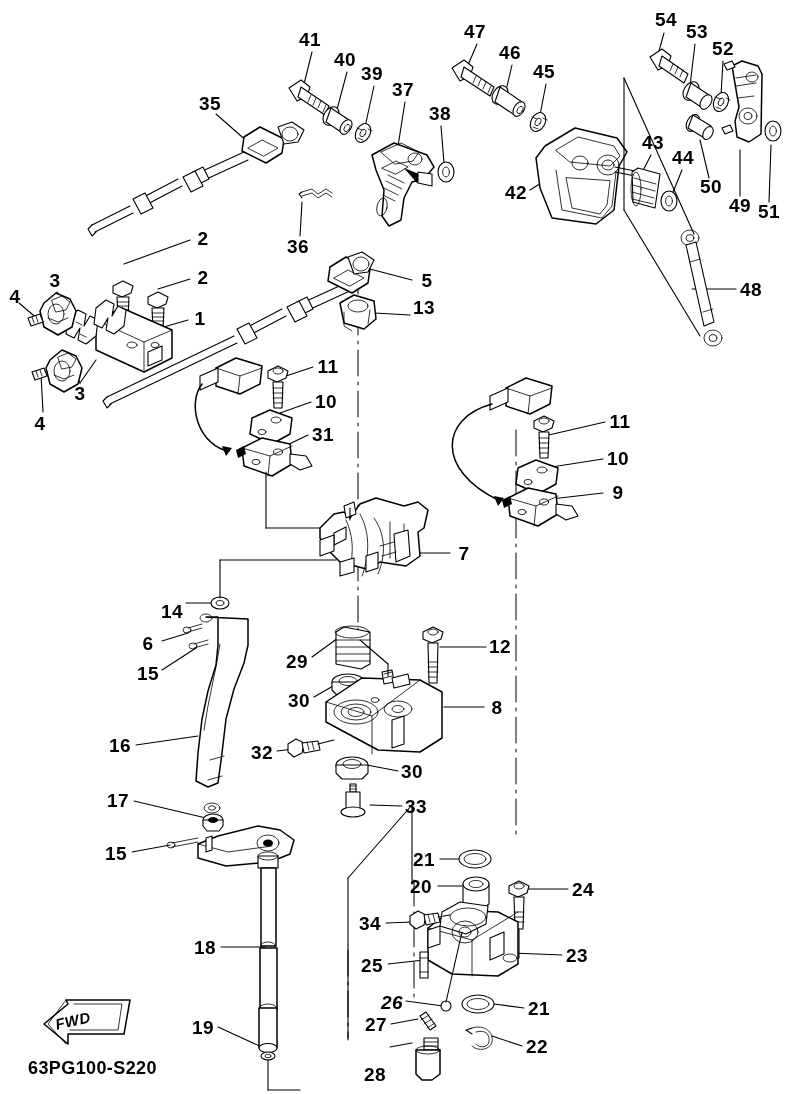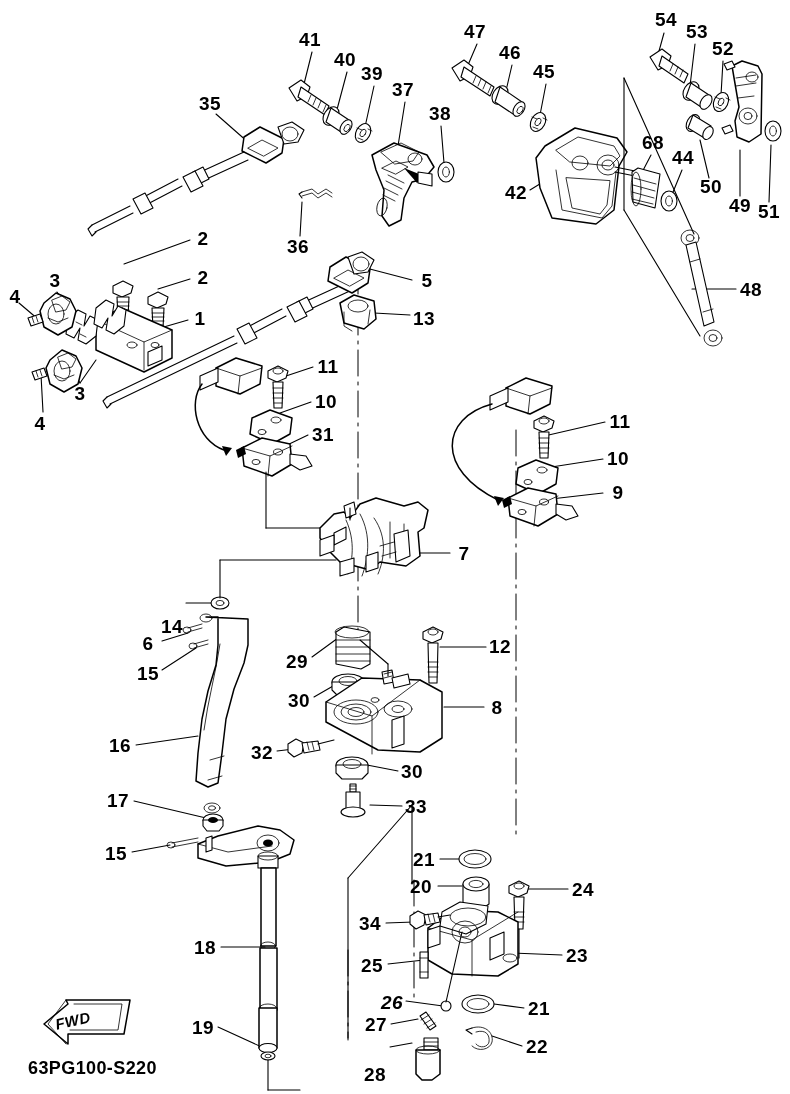--- a/index.html
+++ b/index.html
@@ -641,46 +641,46 @@
       <div class="callout" style="left: 345px; top: 59px;">40</div>
       <div class="callout" style="left: 372px; top: 73px;">39</div>
       <div class="callout" style="left: 403px; top: 89px;">37</div>
       <div class="callout" style="left: 440px; top: 113px;">38</div>
       <div class="callout" style="left: 475px; top: 31px;">47</div>
       <div class="callout" style="left: 510px; top: 52px;">46</div>
       <div class="callout" style="left: 544px; top: 71px;">45</div>
       <div class="callout" style="left: 666px; top: 19px;">54</div>
       <div class="callout" style="left: 697px; top: 31px;">53</div>
       <div class="callout" style="left: 723px; top: 48px;">52</div>
-      <div class="callout" style="left: 653px; top: 142px;">68</div>
+      <div class="callout" style="left: 653px; top: 142px;">43</div>
       <div class="callout" style="left: 683px; top: 157px;">44</div>
       <div class="callout" style="left: 711px; top: 186px;">50</div>
       <div class="callout" style="left: 740px; top: 205px;">49</div>
       <div class="callout" style="left: 769px; top: 211px;">51</div>
       <div class="callout" style="left: 516px; top: 192px;">42</div>
       <div class="callout" style="left: 210px; top: 103px; text-align: right;">35</div>
       <div class="callout" style="left: 298px; top: 246px;">36</div>
       <div class="callout" style="left: 203px; top: 238px;">2</div>
       <div class="callout" style="left: 203px; top: 277px;">2</div>
       <div class="callout" style="left: 55px; top: 280px;">3</div>
       <div class="callout" style="left: 15px; top: 296px;">4</div>
       <div class="callout" style="left: 200px; top: 318px;">1</div>
       <div class="callout" style="left: 80px; top: 393px;">3</div>
       <div class="callout" style="left: 40px; top: 423px;">4</div>
       <div class="callout" style="left: 427px; top: 280px;">5</div>
-      <div class="callout" style="left: 424px; top: 318px;">13</div>
+      <div class="callout" style="left: 424px; top: 307px;">13</div>
       <div class="callout" style="left: 328px; top: 366px;">11</div>
       <div class="callout" style="left: 326px; top: 401px;">10</div>
       <div class="callout" style="left: 323px; top: 434px;">31</div>
       <div class="callout" style="left: 751px; top: 289px; text-align: center;">48</div>
       <div class="callout" style="left: 620px; top: 421px;">11</div>
       <div class="callout" style="left: 618px; top: 458px;">10</div>
       <div class="callout" style="left: 618px; top: 492px;">9</div>
       <div class="callout" style="left: 464px; top: 553px;">7</div>
-      <div class="callout" style="left: 172px; top: 626px;">14</div>
+      <div class="callout" style="left: 172px; top: 611px;">14</div>
       <div class="callout" style="left: 148px; top: 643px;">6</div>
       <div class="callout" style="left: 148px; top: 673px;">15</div>
       <div class="callout" style="left: 297px; top: 661px;">29</div>
       <div class="callout" style="left: 500px; top: 646px;">12</div>
       <div class="callout" style="left: 299px; top: 700px;">30</div>
       <div class="callout" style="left: 497px; top: 707px;">8</div>
       <div class="callout" style="left: 120px; top: 745px;">16</div>
       <div class="callout" style="left: 262px; top: 752px;">32</div>
       <div class="callout" style="left: 412px; top: 771px;">30</div>
       <div class="callout" style="left: 416px; top: 806px;">33</div>

